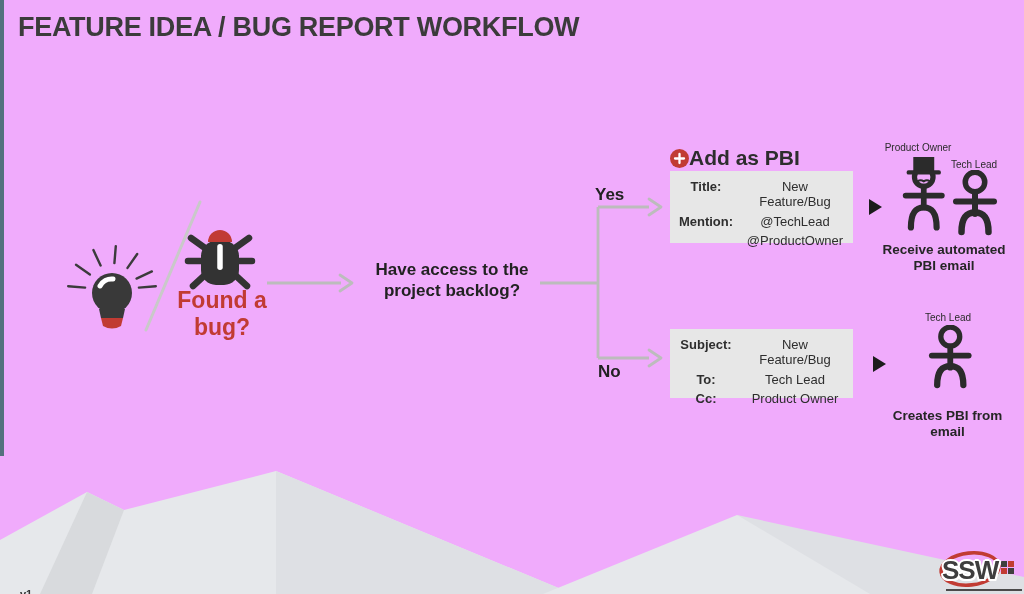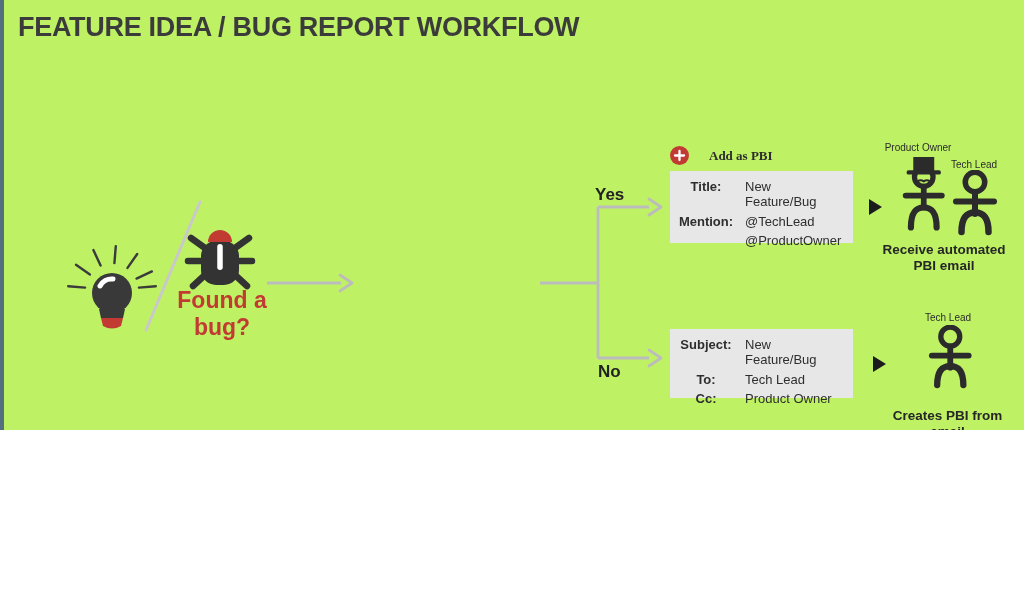--- a/index.html
+++ b/index.html
@@ -1,27 +1,27 @@
 <!DOCTYPE html>
 <html><head>
 <meta charset="utf-8">
 <style>
   html,body{margin:0;padding:0;background:#fff;}
-  #canvas{position:relative;width:1024px;height:430px;background:#bef264;overflow:hidden;
+  #canvas{position:relative;width:1024px;height:594px;background:#f0abfc;overflow:hidden;
           font-family:"Liberation Sans","DejaVu Sans",sans-serif;}
   .abs{position:absolute;}
   .title{left:18px;top:12px;font-size:27px;font-weight:700;color:#3b3b3b;letter-spacing:-.3px;}
   .red-text{color:#c13b33;font-weight:600;font-size:23px;line-height:1.16;text-align:center;}
   .question{font-size:17px;font-weight:700;color:#222;line-height:1.25;text-align:center;}
   .branch-label{font-size:17px;font-weight:700;color:#222;}
-  .card-head{display:flex;align-items:center;gap:20px;font-size:13px;font-weight:700;color:#2d2d2d;font-family:Liberation Serif, serif;}
+  .card-head{display:flex;align-items:center;gap:0;font-size:21px;font-weight:700;color:#2d2d2d;}
   .card-box{background:#e7e7e7;display:flex;flex-direction:column;gap:4px;padding:8px 8px 8px 6px;box-sizing:border-box;}
   .card-row{display:grid;grid-template-columns:60px 1fr;column-gap:9px;font-size:13px;line-height:1.18;color:#2e2e2e;}
   .card-label{font-weight:700;text-align:center;white-space:pre;}
-  .card-value{text-align:left;}
+  .card-value{text-align:center;}
   .role-label{font-size:10px;color:#2b2b2b;text-align:center;}
   .caption{font-size:13.5px;font-weight:700;color:#262626;line-height:1.22;text-align:center;}
   .tri{width:0;height:0;border-top:8.5px solid transparent;border-bottom:8.5px solid transparent;border-left:13px solid #1c1c1c;}
   .version{font-size:11px;font-weight:700;color:#333;}
   .logo-text{font-size:26px;font-weight:800;color:#3e3e3e;letter-spacing:-1px;
      text-shadow:2px 0 0 #fff,-2px 0 0 #fff,0 2px 0 #fff,0 -2px 0 #fff,1.5px 1.5px 0 #fff,-1.5px -1.5px 0 #fff,1.5px -1.5px 0 #fff,-1.5px 1.5px 0 #fff;}
   svg{display:block;}
 </style>
 </head>
 <body>
@@ -76,20 +76,21 @@
       <line x1="-14" y1="14" x2="-27" y2="26"></line>
       <line x1="14" y1="14" x2="27" y2="26"></line>
     </g>
     <rect x="-19" y="-19" width="38" height="44" rx="15" fill="#333333"></rect>
     <path d="M -12,-18 A 12 12 0 0 1 12,-18 Z" fill="#c13b33"></path>
     <rect x="-2.75" y="-16" width="5.5" height="26" rx="2.75" fill="#ffffff"></rect>
   </svg>
 
   <div class="abs red-text" style="left:166px;top:287px;width:112px;">Found a bug?</div>
 
+  <div class="abs question" style="left:357px;top:259px;width:190px;">Have access to the project backlog?</div>
 
   <div class="abs branch-label" style="left:595px;top:185px;">Yes</div>
   <div class="abs branch-label" style="left:598px;top:362px;">No</div>
 
   <div class="abs card-head" style="left:670px;top:146px;">
     <svg width="19" height="19" viewBox="0 0 19 19">
       <circle cx="9.5" cy="9.5" r="9.5" fill="#c13b33"></circle>
       <path d="M9.5 5 V14 M5 9.5 H14" stroke="#fff" stroke-width="2.3" stroke-linecap="round"></path>
     </svg>
     <span>Add as PBI</span>

